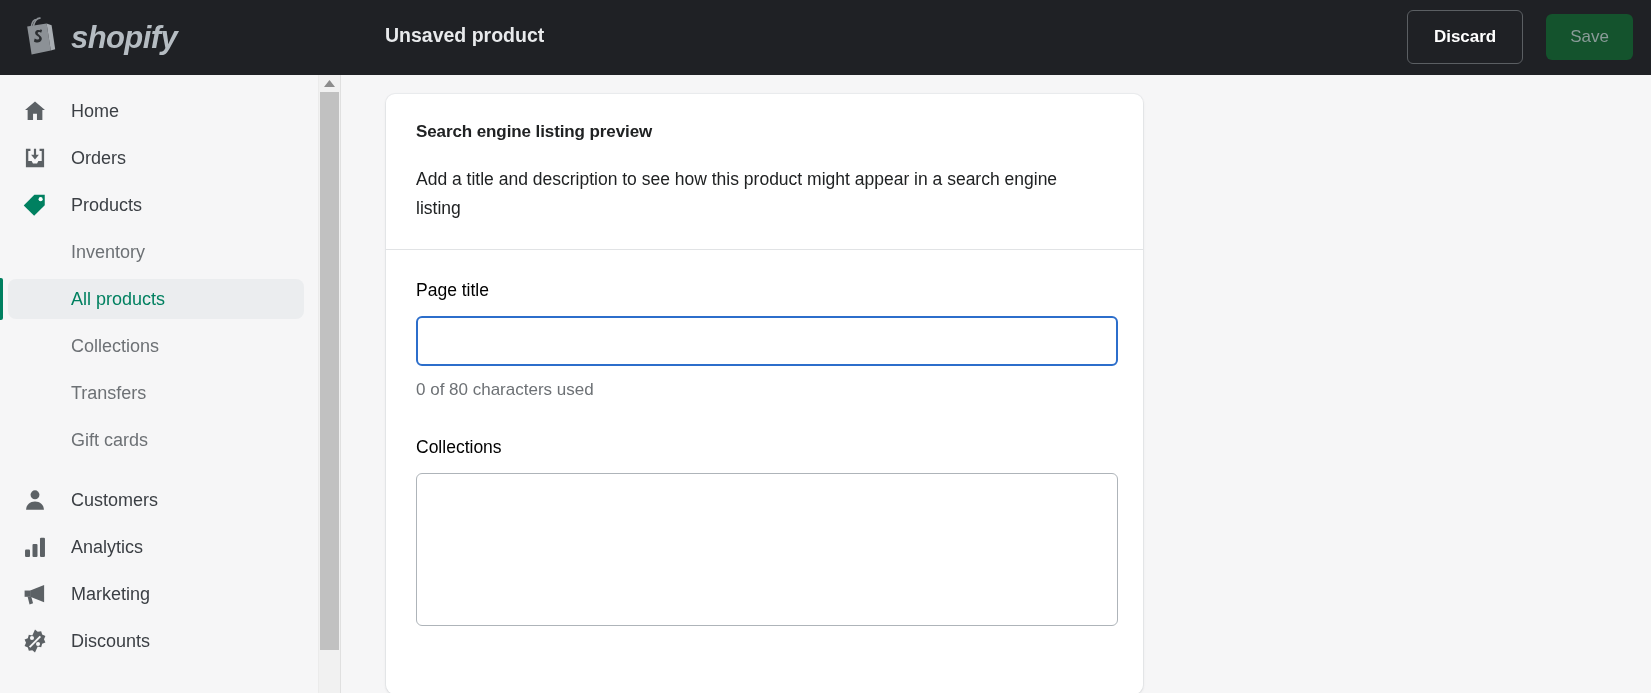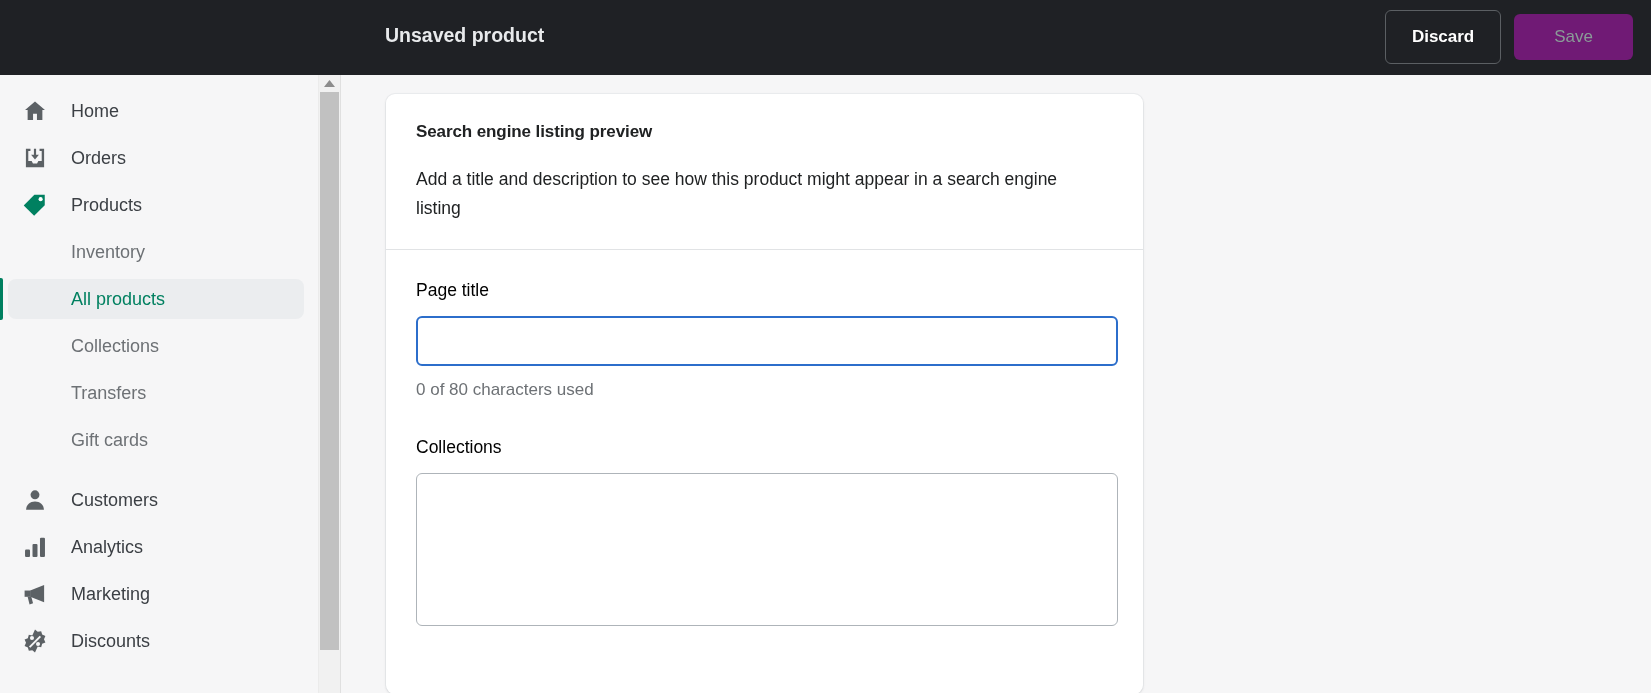--- a/index.html
+++ b/index.html
@@ -48,40 +48,40 @@
     font-size: 19.5px;
     font-weight: 700;
   }
 
   .topbar-actions {
     position: absolute;
     right: 18px;
     top: 10px;
     display: flex;
     align-items: center;
-    gap: 13px;
+    gap: 23px;
   }
   .btn-discard {
     height: 54px;
     padding: 0 26px;
     background: #1f2125;
     border: 1px solid #5b5f63;
     border-radius: 6px;
     color: #ffffff;
     font-size: 17px;
     font-weight: 700;
     font-family: "Liberation Sans", sans-serif;
     cursor: pointer;
     display: flex;
     align-items: center;
   }
   .btn-save {
     height: 46px;
-    padding: 0 40px;
-    background: #701a75;
+    padding: 0 24px;
+    background: #14532d;
     border: none;
     border-radius: 6px;
     color: #8a9b98;
     font-size: 17px;
     font-weight: 400;
     font-family: "Liberation Sans", sans-serif;
     cursor: default;
     display: flex;
     align-items: center;
   }
@@ -265,20 +265,32 @@
     font-family: "Liberation Sans", sans-serif;
     color: #202223;
     padding: 10px 12px;
   }
 </style>
 </head>
 <body>
 
 <div class="topbar">
 
+  <div class="logo-wrap">
+    <span class="logo-mark">
+      <svg width="38" height="42" viewBox="0 0 38 42">
+        <path d="M14.5 4.5c-2.6 0-4.6 3.1-5.2 7.4" fill="none" stroke="#8c9196" stroke-width="1.6"></path>
+        <path d="M18.6 3.2c-3.6-.6-6.4 3.3-7.3 8.4" fill="none" stroke="#8c9196" stroke-width="1.6"></path>
+        <path d="M5.2 11.6 L24.6 8.4 L28.8 35.4 L9.6 39.6 Z" fill="#8c9196"></path>
+        <path d="M24.6 8.4 L29.6 10.2 L33.2 34.2 L28.8 35.4 Z" fill="#a9aeb3"></path>
+        <path d="M18.2 15.4c-1.6-.7-3.6-.5-4.6.9-1.1 1.5-.3 3.2 1.2 4.3 1.4 1 2.6 1.7 2.4 2.8-.2 1-1.6 1.3-2.9.9-.9-.3-1.6-.8-1.6-.8l-.8 2.9s.9.7 2.5 1c2.4.4 4.7-.5 5.3-2.8.6-2.3-.9-3.6-2.4-4.7-1.1-.8-1.8-1.3-1.6-2.1.1-.6.9-.9 1.9-.7.9.2 1.6.6 1.6.6l.9-2.8s-.7-.4-1.9-.5z" fill="#2b2e31"></path>
+      </svg>
+    </span>
+    <span class="logo-word">shopify</span>
+  </div>
 
   <div class="topbar-title">Unsaved product</div>
 
   <div class="topbar-actions">
     <button class="btn-discard">Discard</button>
     <button class="btn-save">Save</button>
   </div>
 </div>
 
 <nav class="sidebar">

